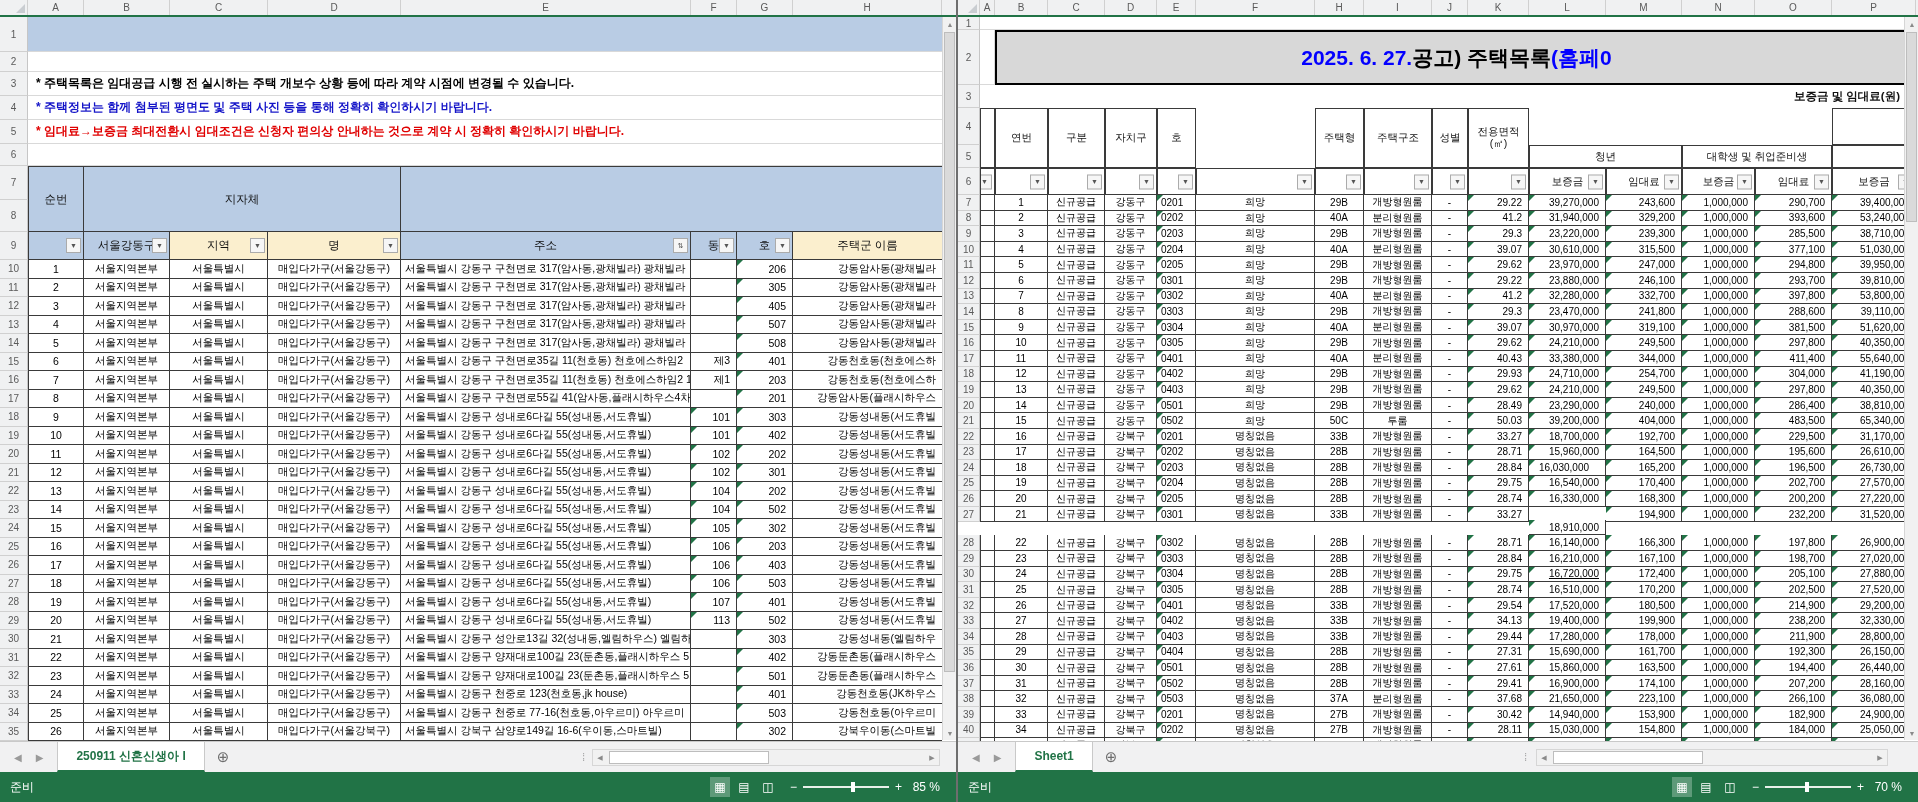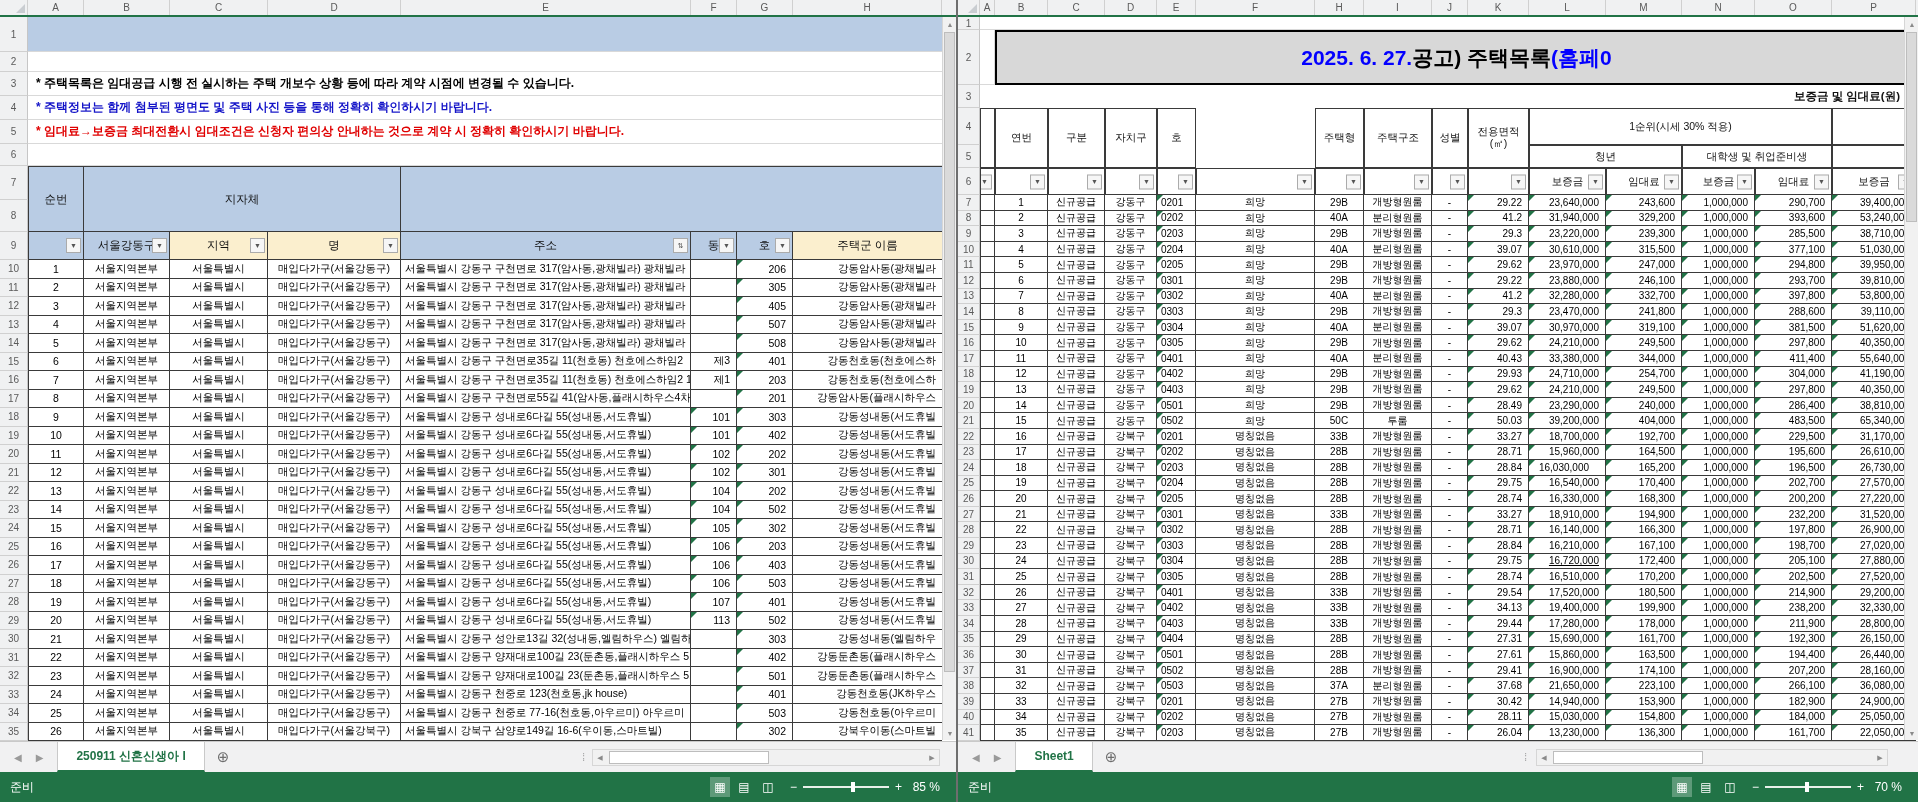--- a/index.html
+++ b/index.html
@@ -1050,23 +1050,20 @@
           </div>
           <div style="position: absolute; left: 452px; top: 83px; width: 36px; height: 27px; border: 1px solid rgb(58, 58, 58); display: flex; align-items: center; justify-content: center; font-size: 10.5px; color: rgb(17, 17, 17); background: rgb(255, 255, 255); overflow: hidden; text-align: center; line-height: 1.1;">
             <div class="fbtn" style="position: absolute; right: 2px; top: 50%; transform: translateY(-50%);">▼</div>
           </div>
           <div style="position: absolute; left: 488px; top: 23px; width: 61px; height: 60px; border: 1px solid rgb(58, 58, 58); display: flex; align-items: center; justify-content: center; font-size: 10.5px; color: rgb(17, 17, 17); background: rgb(255, 255, 255); overflow: hidden; text-align: center; line-height: 1.1;">
             <span>전용면적 (㎡)</span>
           </div>
           <div style="position: absolute; left: 488px; top: 83px; width: 61px; height: 27px; border: 1px solid rgb(58, 58, 58); display: flex; align-items: center; justify-content: center; font-size: 10.5px; color: rgb(17, 17, 17); background: rgb(255, 255, 255); overflow: hidden; text-align: center; line-height: 1.1;">
             <div class="fbtn" style="position: absolute; right: 2px; top: 50%; transform: translateY(-50%);">▼</div>
           </div>
-          <div style="position: absolute; left: 549px; top: 23px; width: 303px; height: 37px; border: 1px solid rgb(58, 58, 58); display: flex; align-items: center; justify-content: center; font-size: 10.5px; color: rgb(17, 17, 17); background: rgb(255, 255, 255); overflow: hidden; text-align: center; line-height: 1.1;">
-            <span>1순위(시세 30% 적용)</span>
-          </div>
           <div style="position: absolute; left: 852px; top: 23px; width: 84px; height: 37px; border: 1px solid rgb(58, 58, 58); display: flex; align-items: center; justify-content: center; font-size: 10.5px; color: rgb(17, 17, 17); background: rgb(255, 255, 255); overflow: hidden; text-align: center; line-height: 1.1;"></div>
           <div style="position: absolute; left: 549px; top: 60px; width: 153px; height: 23px; border: 1px solid rgb(58, 58, 58); display: flex; align-items: center; justify-content: center; font-size: 10.5px; color: rgb(17, 17, 17); background: rgb(255, 255, 255); overflow: hidden; text-align: center; line-height: 1.1;">
             <span>청년</span>
           </div>
           <div style="position: absolute; left: 702px; top: 60px; width: 150px; height: 23px; border: 1px solid rgb(58, 58, 58); display: flex; align-items: center; justify-content: center; font-size: 10.5px; color: rgb(17, 17, 17); background: rgb(255, 255, 255); overflow: hidden; text-align: center; line-height: 1.1;">
             <span>대학생 및 취업준비생</span>
           </div>
           <div style="position: absolute; left: 852px; top: 60px; width: 84px; height: 23px; border: 1px solid rgb(58, 58, 58); display: flex; align-items: center; justify-content: center; font-size: 10.5px; color: rgb(17, 17, 17); background: rgb(255, 255, 255); overflow: hidden; text-align: center; line-height: 1.1;"></div>
           <div style="position: absolute; left: 549px; top: 83px; width: 77px; height: 27px; border: 1px solid rgb(58, 58, 58); display: flex; align-items: center; justify-content: center; font-size: 10.5px; color: rgb(17, 17, 17); background: rgb(255, 255, 255); overflow: hidden; text-align: center; line-height: 1.1;">
             <span>보증금</span>
@@ -1121,21 +1118,21 @@
           </div>
           <div class="cell tcell al-c" style="width: 36px; height: 15.6px; font-size: 10px;">
             <span style="white-space: nowrap;">-</span>
           </div>
           <div class="cell tcell al-r" style="width: 61px; height: 15.6px; font-size: 10px;">
             <div class="tri"></div>
             <span style="white-space: nowrap;">29.22</span>
           </div>
           <div class="cell tcell al-r" style="width: 77px; height: 15.6px; font-size: 10px;">
             <div class="tri"></div>
-            <span style="white-space: nowrap;">23,640,000</span>
+            <span style="white-space: nowrap;">39,270,000</span>
           </div>
           <div class="cell tcell al-r" style="width: 76px; height: 15.6px; font-size: 10px;">
             <div class="tri"></div>
             <span style="white-space: nowrap;">243,600</span>
           </div>
           <div class="cell tcell al-r" style="width: 73px; height: 15.6px; font-size: 10px;">
             <div class="tri"></div>
             <span style="white-space: nowrap;">1,000,000</span>
           </div>
           <div class="cell tcell al-r" style="width: 77px; height: 15.6px; font-size: 10px;">
@@ -2219,21 +2216,21 @@
           <div class="cell tcell al-c" style="width: 68px; height: 15.6px; font-size: 10px;">
             <span style="white-space: nowrap;">개방형원룸</span>
           </div>
           <div class="cell tcell al-c" style="width: 36px; height: 15.6px; font-size: 10px;">
             <span style="white-space: nowrap;">-</span>
           </div>
           <div class="cell tcell al-r" style="width: 61px; height: 15.6px; font-size: 10px;">
             <div class="tri"></div>
             <span style="white-space: nowrap;">33.27</span>
           </div>
-          <div class="cell tcell al-r" style="width: 77px; height: 15.6px; font-size: 10px;">
+          <div class="cell tcell al-r" style="width: 77px; height: 15.6px; font-size: 10px; margin-top: 13px;">
             <div class="tri"></div>
             <span style="white-space: nowrap;">18,910,000</span>
           </div>
           <div class="cell tcell al-r" style="width: 76px; height: 15.6px; font-size: 10px;">
             <div class="tri"></div>
             <span style="white-space: nowrap;">194,900</span>
           </div>
           <div class="cell tcell al-r" style="width: 73px; height: 15.6px; font-size: 10px;">
             <div class="tri"></div>
             <span style="white-space: nowrap;">1,000,000</span>

